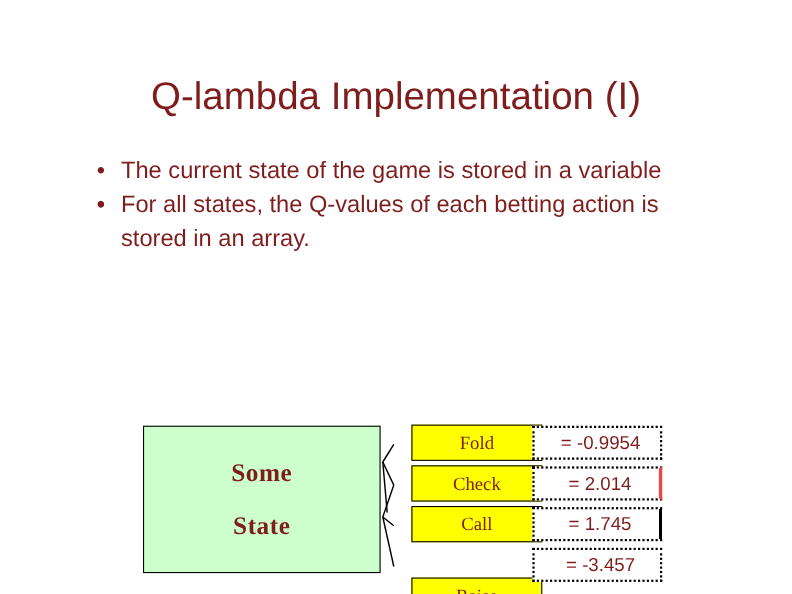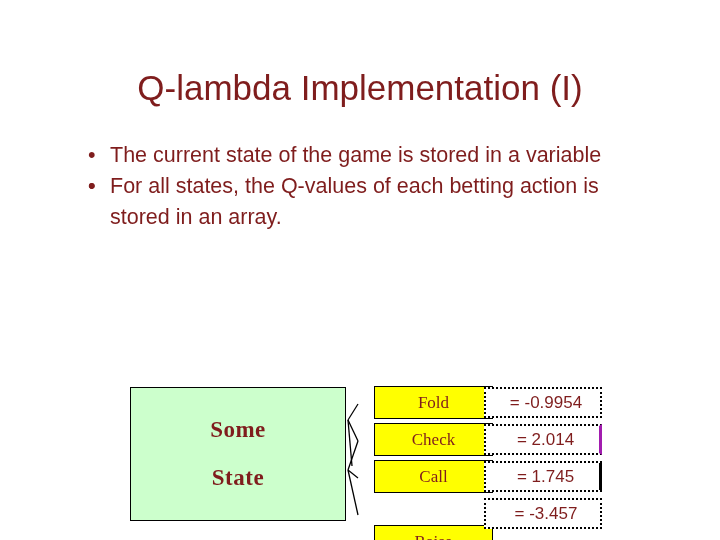--- a/index.html
+++ b/index.html
@@ -123,21 +123,21 @@
     border: 2px dotted #000000;
     box-sizing: border-box;
     display: flex;
     align-items: center;
     justify-content: center;
     padding-left: 6px;
     font-family: "Liberation Sans", sans-serif;
     font-size: 17px;
   }
   .value-box.v0 { top: 387px; }
-  .value-box.v1 { top: 424px; border-right: 3px solid #a21caf; }
+  .value-box.v1 { top: 424px; border-right: 3px solid #ef4444; }
   .value-box.v2 { top: 461px; border-right: 3px solid #000000; }
   .value-box.v3 { top: 498px; }
 </style>
 </head>
 <body>
 
 <div id="slide">
 
   <h1 id="slide-title">Q-lambda Implementation (I)</h1>
 

